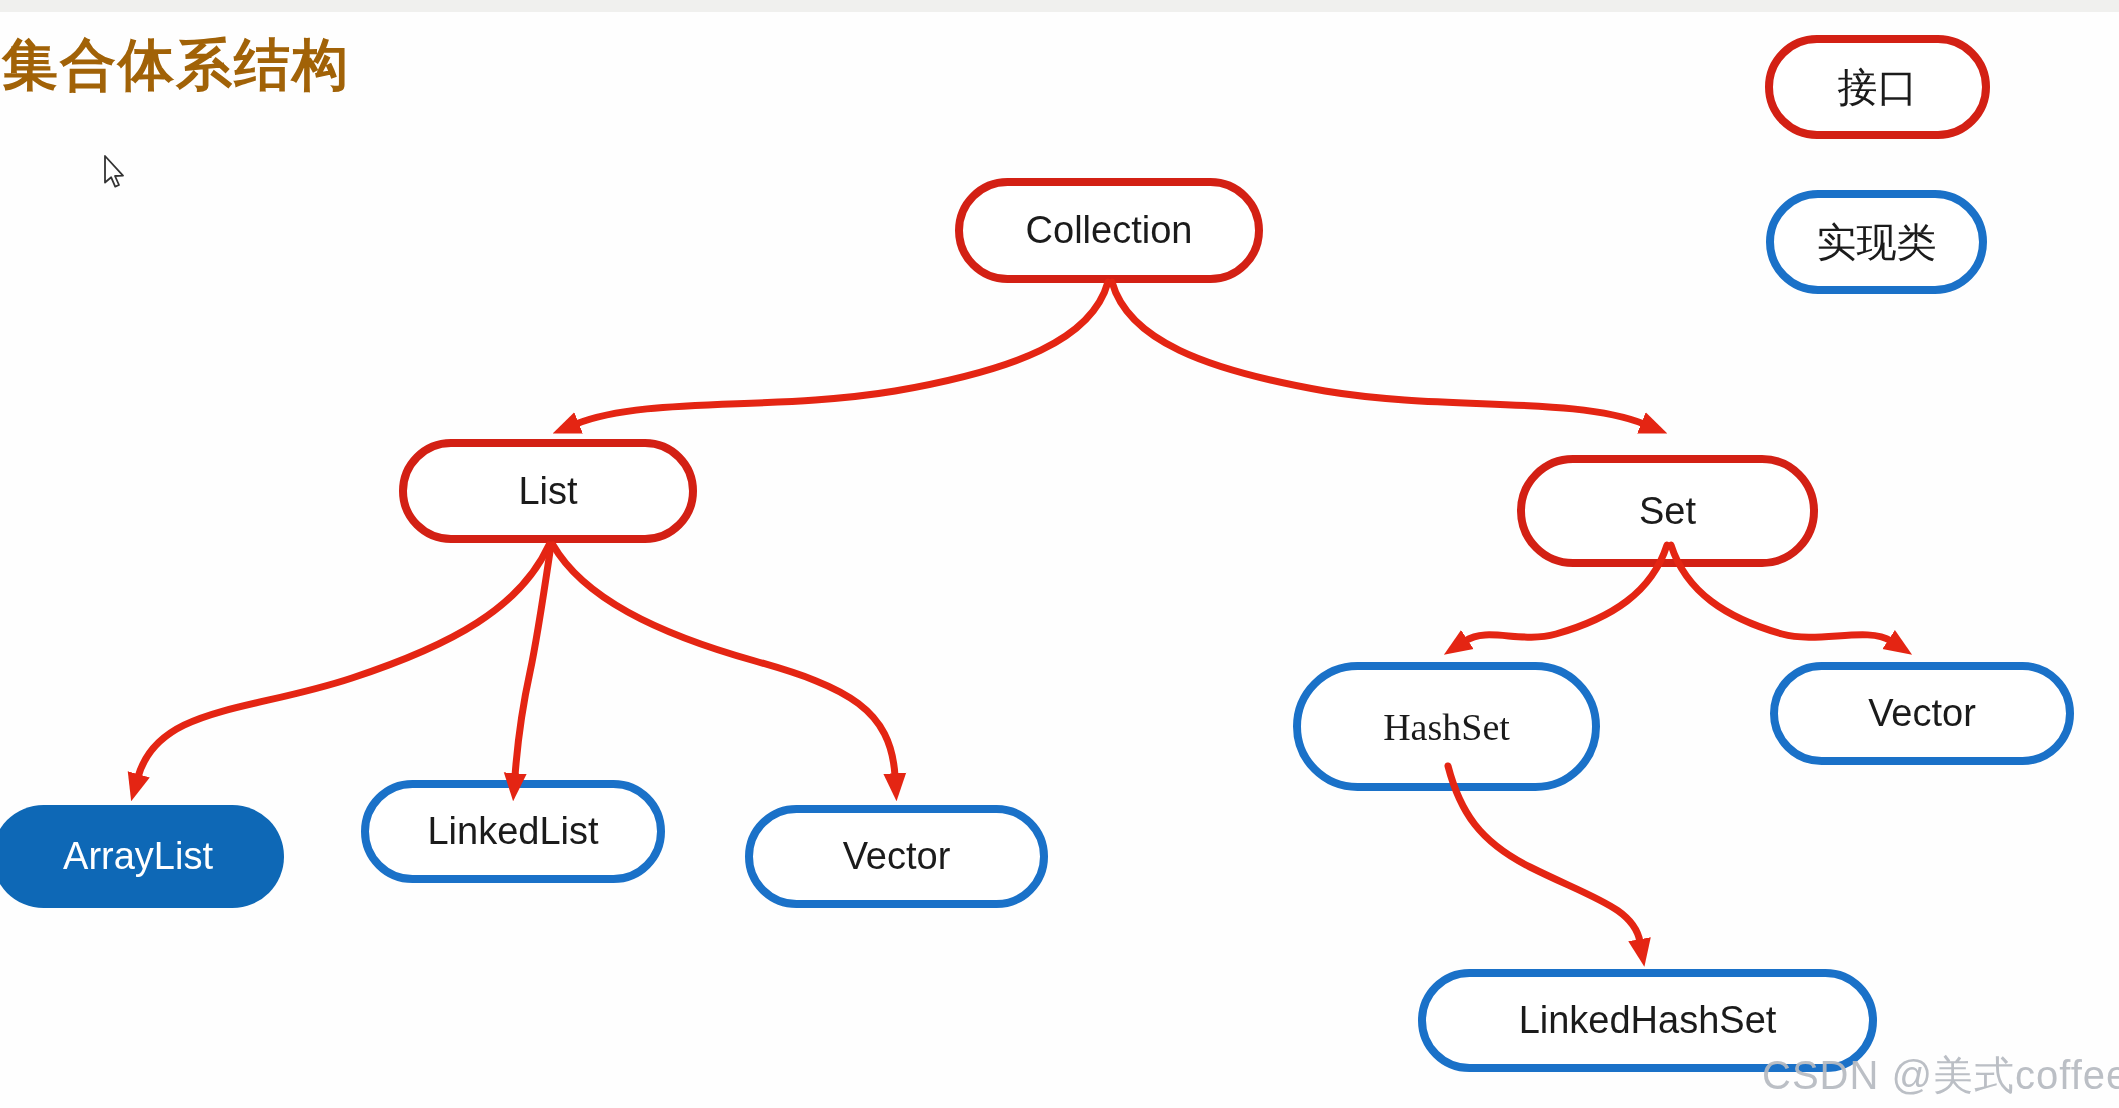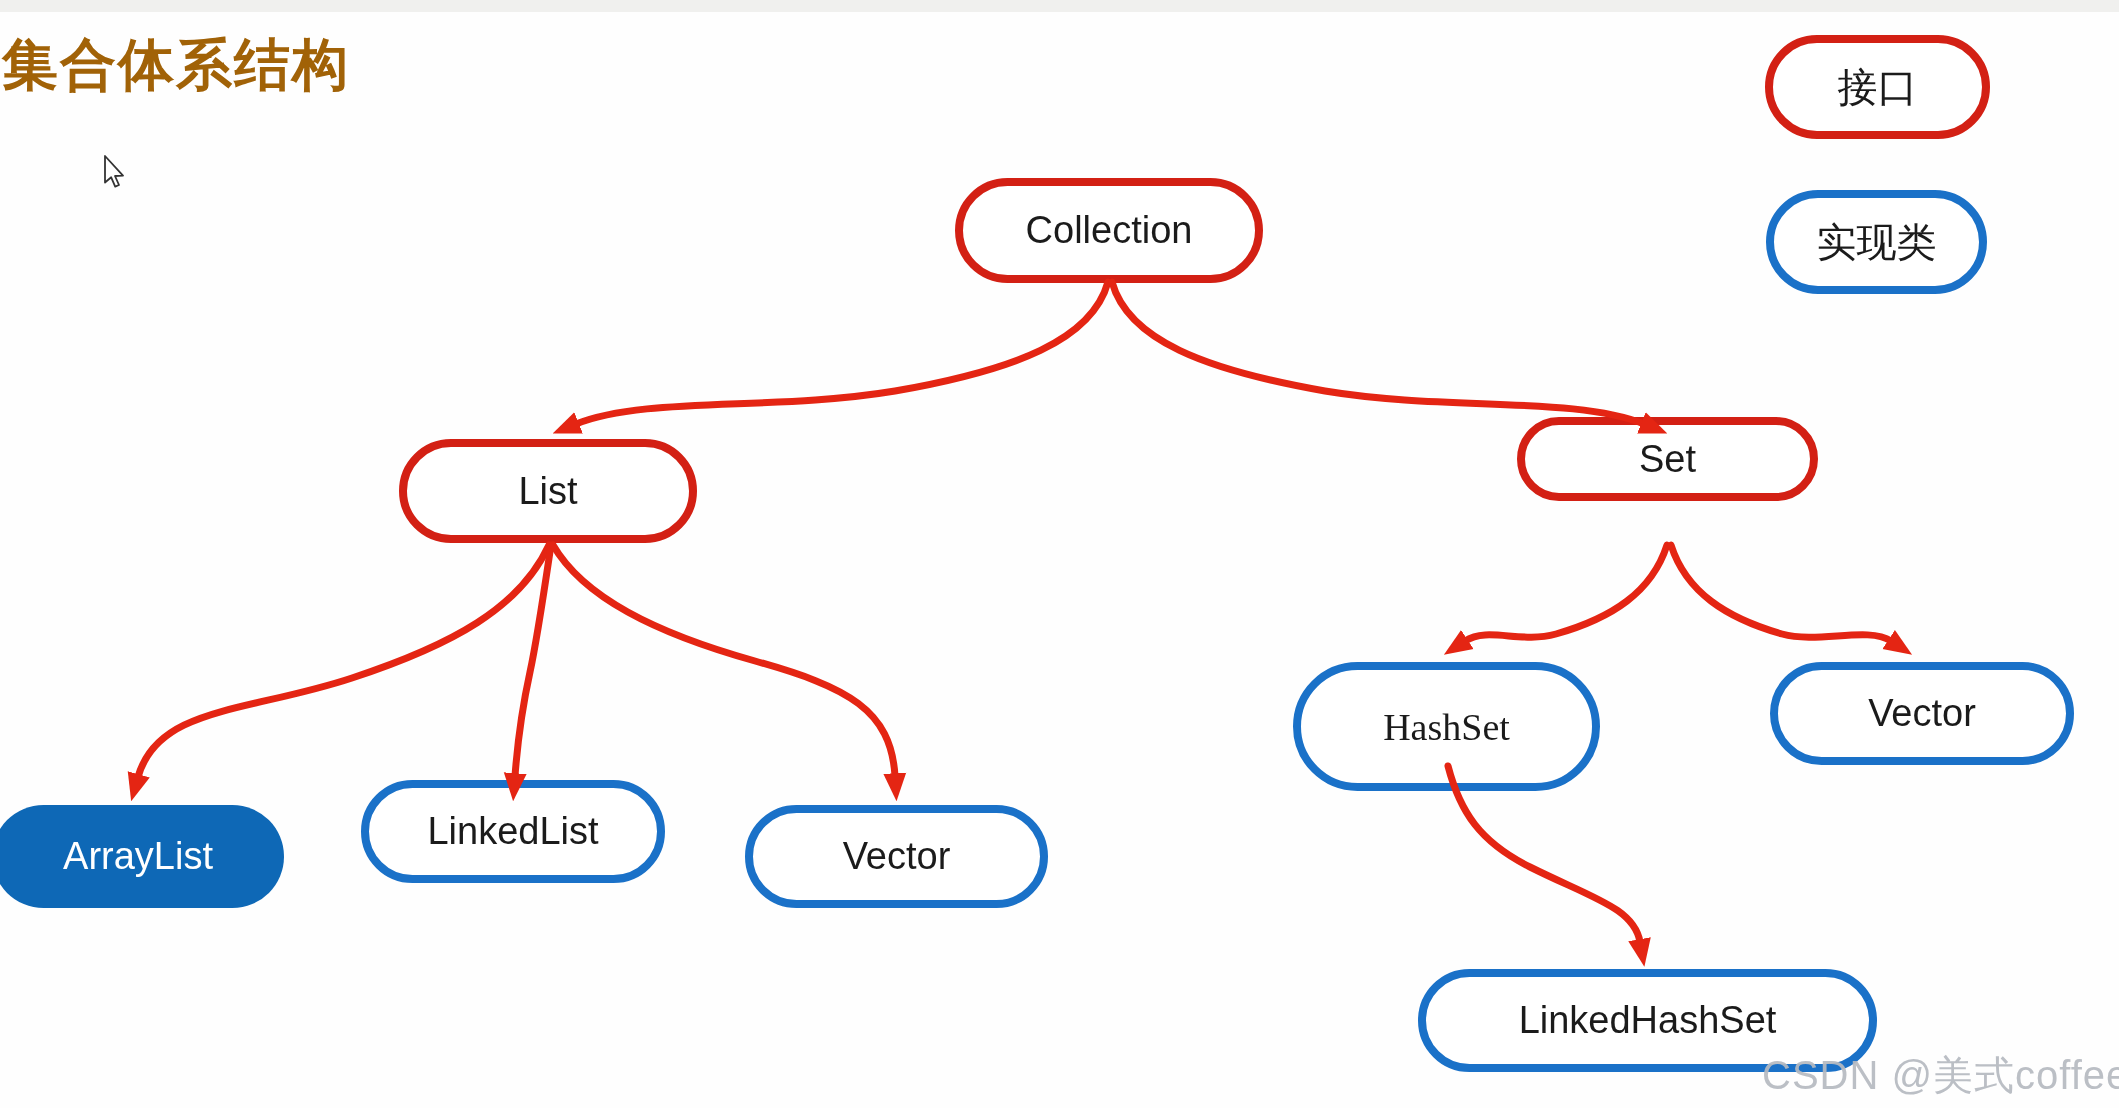--- a/index.html
+++ b/index.html
@@ -61,21 +61,21 @@
   </div>
 
   <div class="node iface" style="left:955px;top:178px;width:308px;height:105px;">
     <span>Collection</span>
   </div>
 
   <div class="node iface" style="left:399px;top:439px;width:298px;height:104px;">
     <span>List</span>
   </div>
 
-  <div class="node iface" style="left:1517px;top:417px;width:301px;height:84px;">
+  <div class="node iface" style="left:1517px;top:455px;width:301px;height:112px;">
     <span>Set</span>
   </div>
 
   <div class="node impl-filled" style="left:-8px;top:805px;width:292px;height:103px;border-radius:999px;">
     <span>ArrayList</span>
   </div>
 
   <div class="node impl" style="left:361px;top:780px;width:304px;height:103px;">
     <span>LinkedList</span>
   </div>

